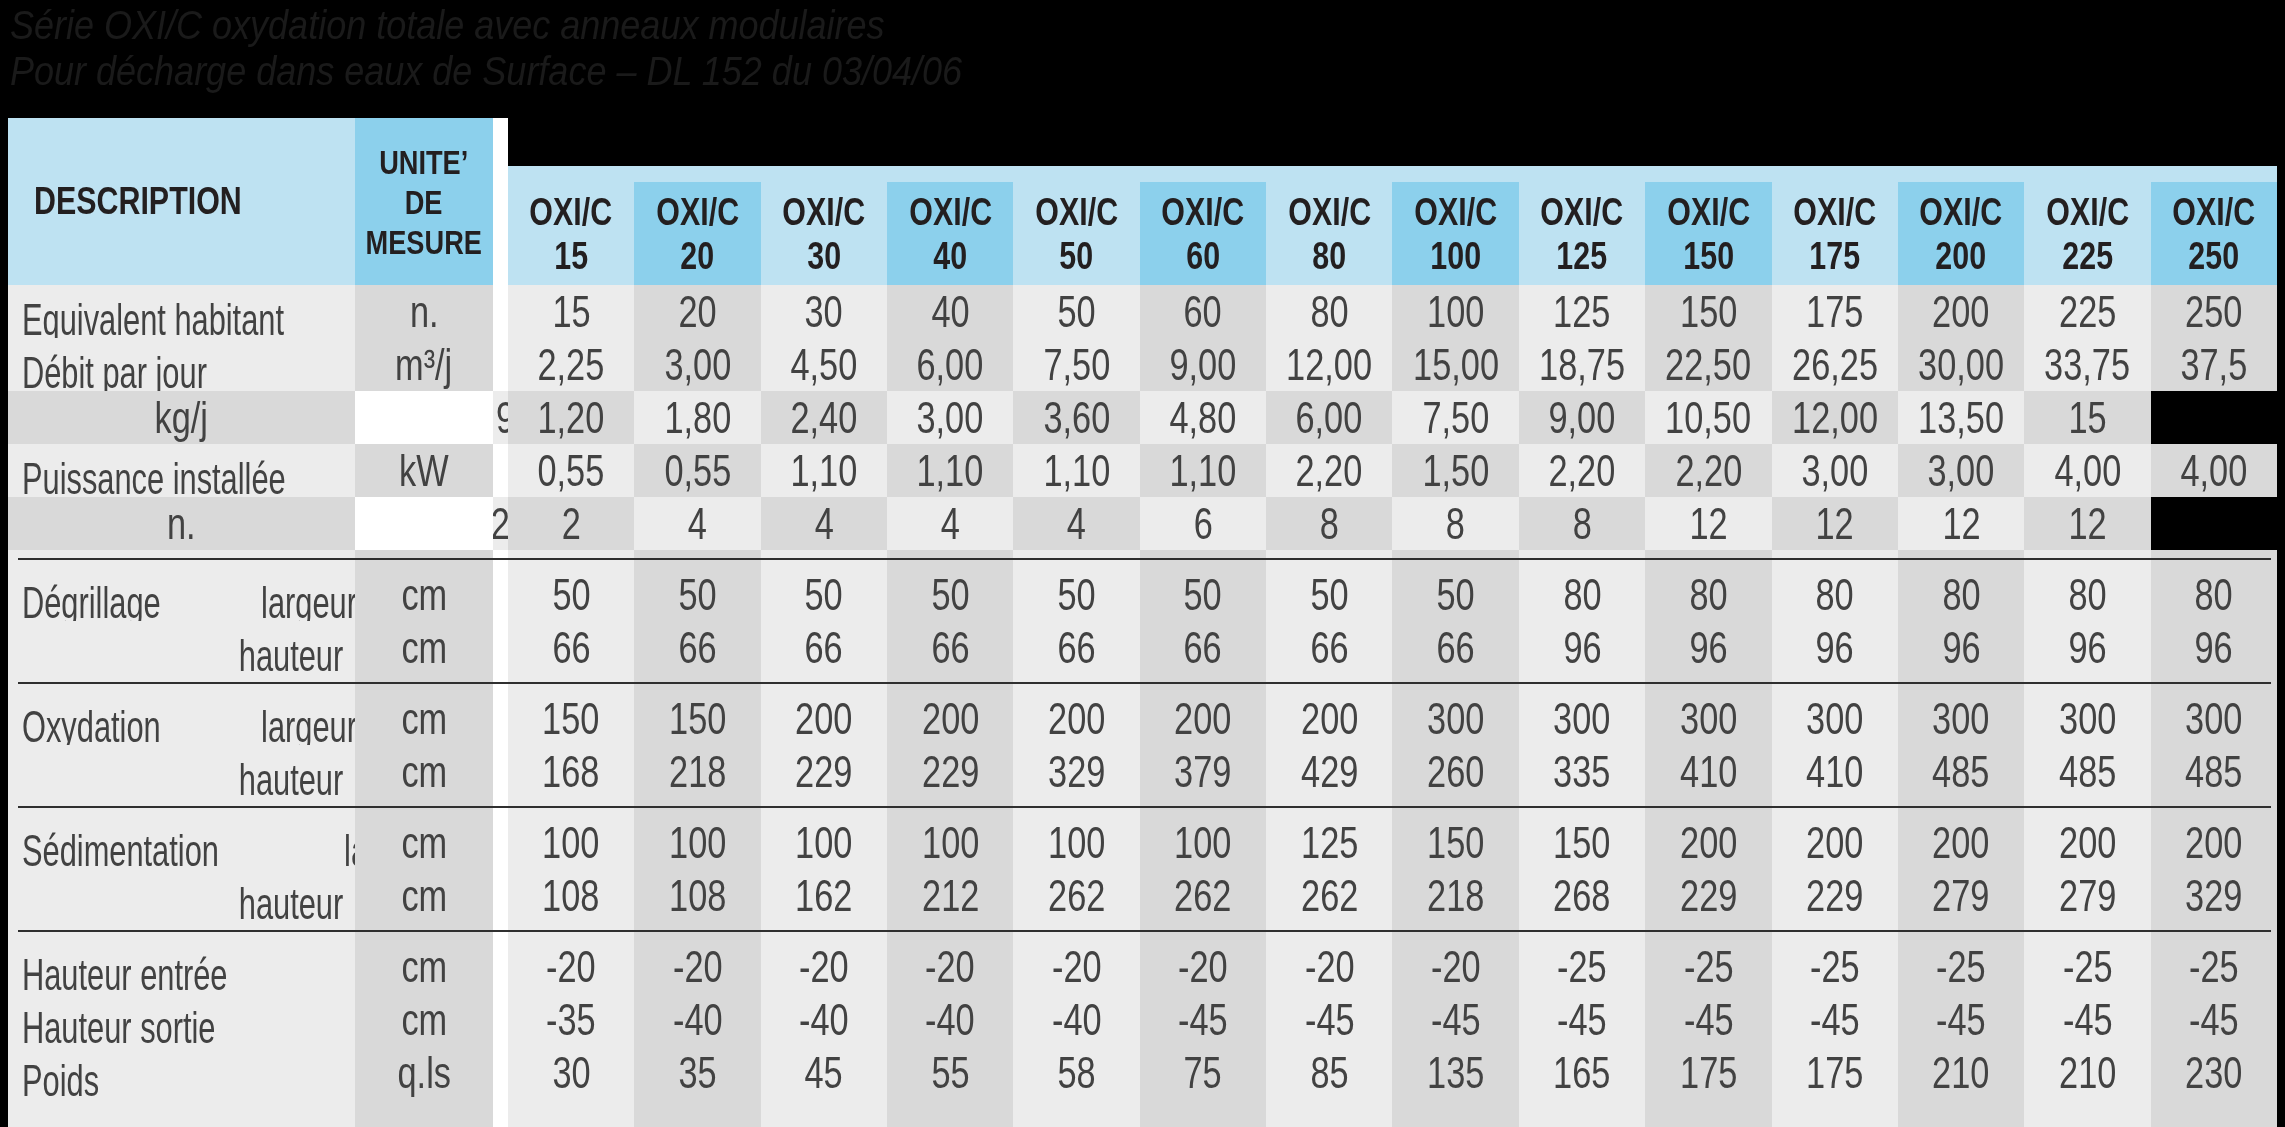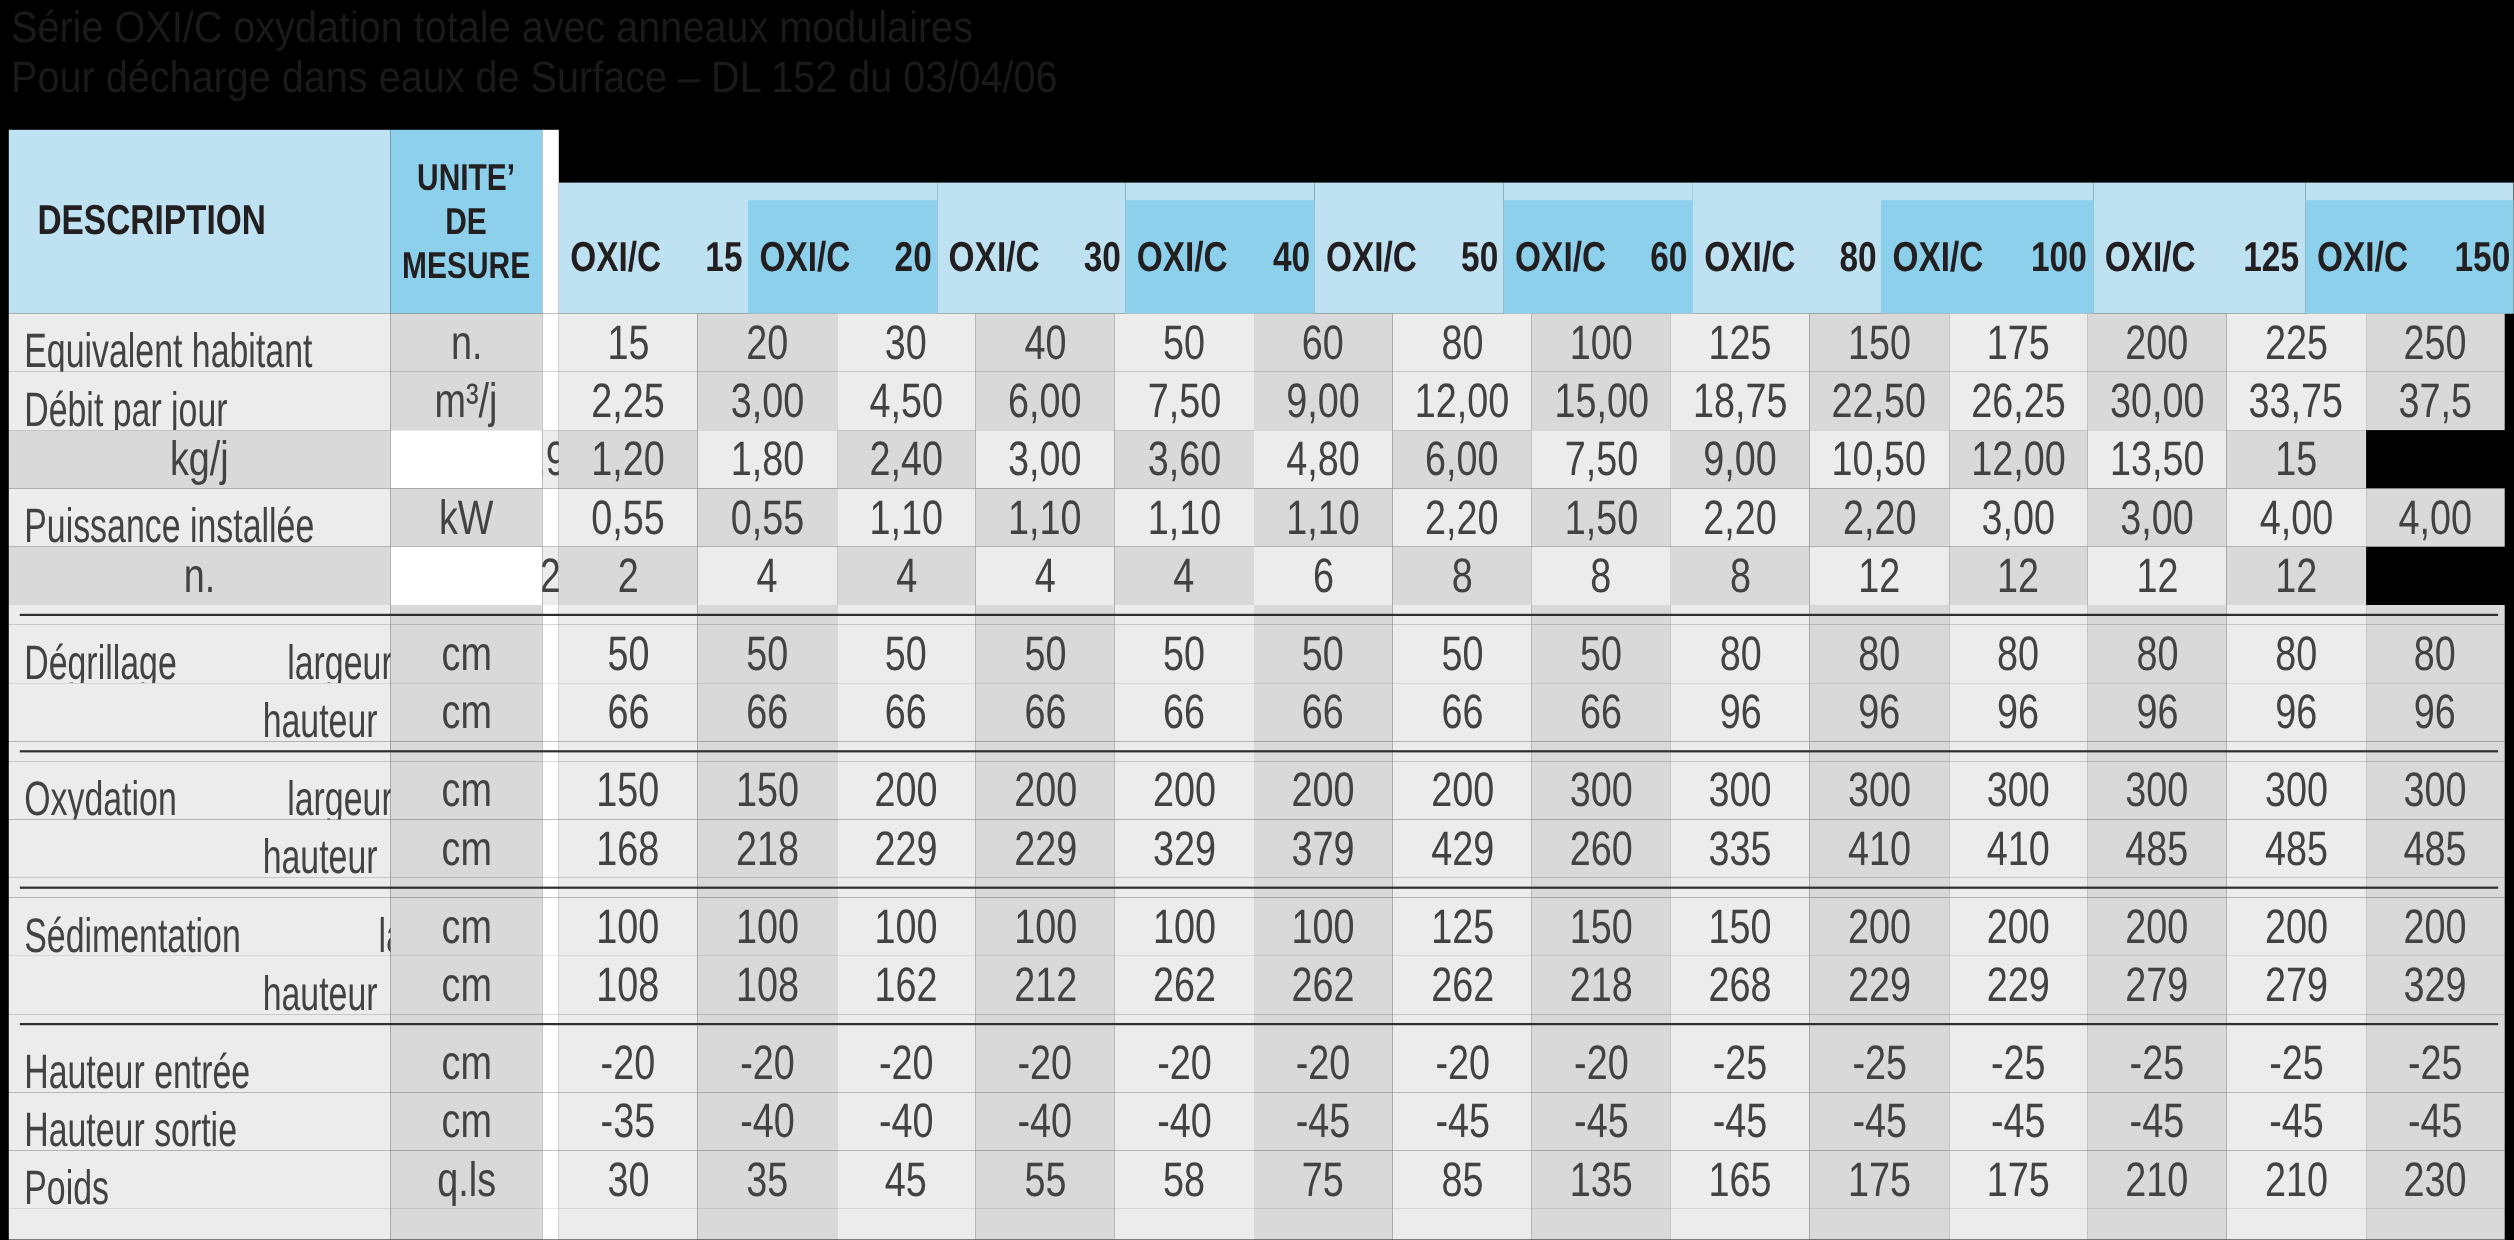--- a/index.html
+++ b/index.html
@@ -11,38 +11,38 @@
     --body-ink:#424242;    
     --cols:347px 138px 15px; 
   }
   *{box-sizing:border-box;}
   html,body{margin:0;padding:0;}
   body{
     width:2285px;height:1127px;position:relative;overflow:hidden;
     background:#000;font-family:"Liberation Sans", sans-serif;
   }
   
-  .title-block{position:absolute;left:10px;top:2px;color:#1a1a1a;}
+  .title-block{position:absolute;left:10px;top:2px;color:#1a1a1a;font-style:italic;}
   .title-line{font-size:40px;line-height:46px;font-weight:400;
     transform:scaleX(.9);transform-origin:left center;white-space:nowrap;}
   
   .spec-table{position:absolute;left:8px;top:118px;width:2269px;height:1009px;}
   .hdr{display:grid;grid-template-columns:var(--cols) repeat(14,1fr);
        grid-template-rows:48px 119px;height:167px;color:var(--ink);}
   .desc-head{grid-row:1/3;grid-column:1;background:var(--hl);
        display:flex;align-items:center;padding-left:26px;font-weight:bold;font-size:38px;}
   .unit-head{grid-row:1/3;grid-column:2;background:var(--hd);
        display:flex;flex-direction:column;align-items:center;justify-content:center;
        font-weight:bold;font-size:34px;line-height:40px;}
   .gut-head{grid-row:1/3;grid-column:3;background:#fff;}
   .model-group{grid-row:1;grid-column:4/18;background:var(--hl);
        display:flex;align-items:center;justify-content:center;font-weight:bold;font-size:38px;}
   .model-cell{grid-row:2;background:var(--hl);display:flex;}
-  .model-box{flex:1;margin-top:16px;display:flex;flex-direction:row;
-       align-items:center;justify-content:center;font-weight:bold;font-size:38px;line-height:44px;gap:26px;}
+  .model-box{flex:1;margin-top:16px;display:flex;flex-direction:column;
+       align-items:center;justify-content:center;font-weight:bold;font-size:38px;line-height:44px;}
   .model-box.dark{background:var(--hd);}
   
   .row{display:grid;grid-template-columns:var(--cols) repeat(14,1fr);height:53px;
        color:var(--body-ink);font-size:44px;}
   .row.sep{height:18px;position:relative;}
   .row.filler{height:28px;}
   .cell{display:flex;align-items:center;justify-content:center;overflow:hidden;}
   .desc{background:var(--bl);justify-content:space-between;padding:16px 12px 0 14px;}
   .unit{background:var(--bd);}
   .gut{background:#fff;}

